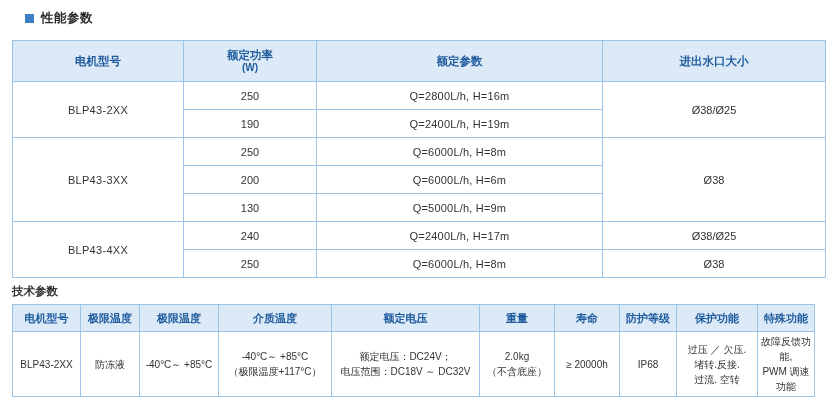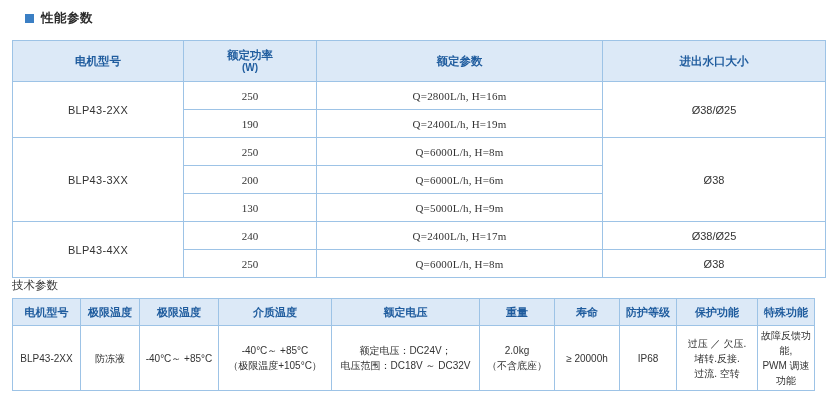--- a/index.html
+++ b/index.html
@@ -70,41 +70,42 @@
     height: 25px;
     background: #ffffff;
     font-size: 11px;
   }
   td.model {
     font-size: 11px;
     letter-spacing: .3px;
   }
   td.param {
     letter-spacing: .2px;
-    font-family: Liberation Serif, serif;
+    font-family: Liberation Sans, sans-serif;
     font-size: 10.5px;
   }
   td.power {
-    font-family: Liberation Serif, serif;
+    font-family: Liberation Sans, sans-serif;
     font-size: 10.5px;
   }
   td.port {
     font-size: 11px;
     border-radius: 27px;
   }
   .unit {
     display: block;
     font-size: 10px;
     font-weight: bold;
   }
   
   .tech-label {
-    margin: 0 0 5px 12px;
+    margin: 6px 0 5px 12px;
     font-size: 11.5px;
     color: #333;
+    font-weight: bold;
   }
   .tech-wrap {
     margin: 0 12px;
   }
   table.tech {
     border-collapse: collapse;
     width: 803px;
     table-layout: fixed;
     font-size: 10.5px;
   }
@@ -214,21 +215,21 @@
           <th>特殊功能</th>
         </tr>
       </thead>
       <tbody>
         <tr>
           <td>BLP43-2XX</td>
           <td>防冻液</td>
           <td>-40°C～ +85°C</td>
           <td>
             <span class="l1">-40°C～ +85°C</span>
-            <span class="l1">（极限温度+105°C）</span>
+            <span class="l1">（极限温度+117°C）</span>
           </td>
           <td>
             <span class="l1">额定电压：DC24V；</span>
             <span class="l1">电压范围：DC18V ～ DC32V</span>
           </td>
           <td>
             <span class="l1">2.0kg</span>
             <span class="l1">（不含底座）</span>
           </td>
           <td>≥ 20000h</td>

